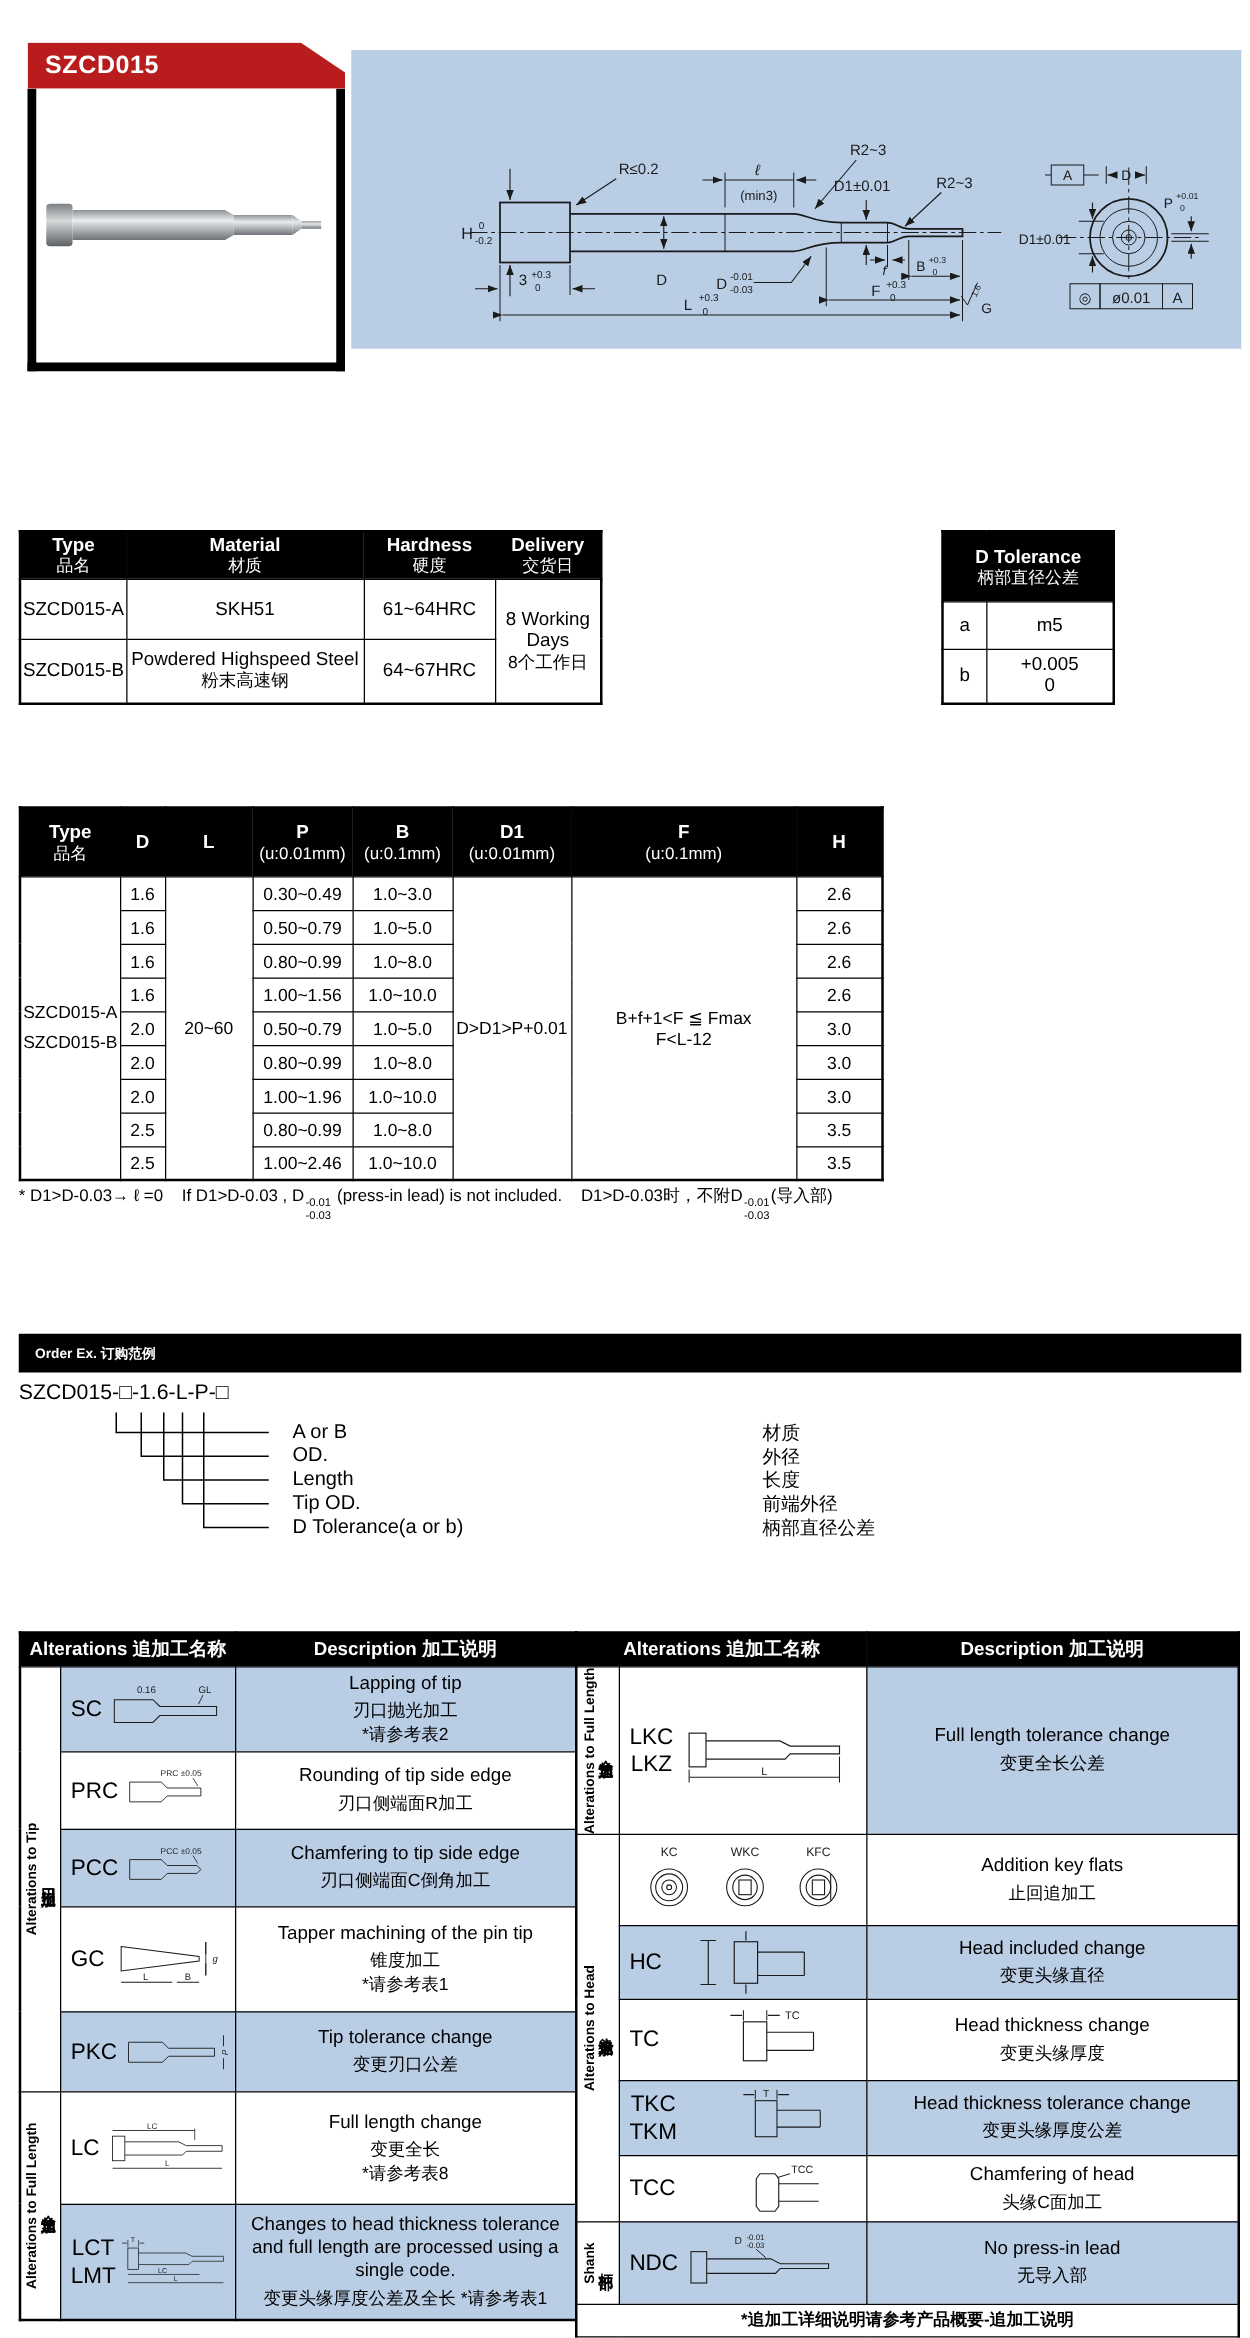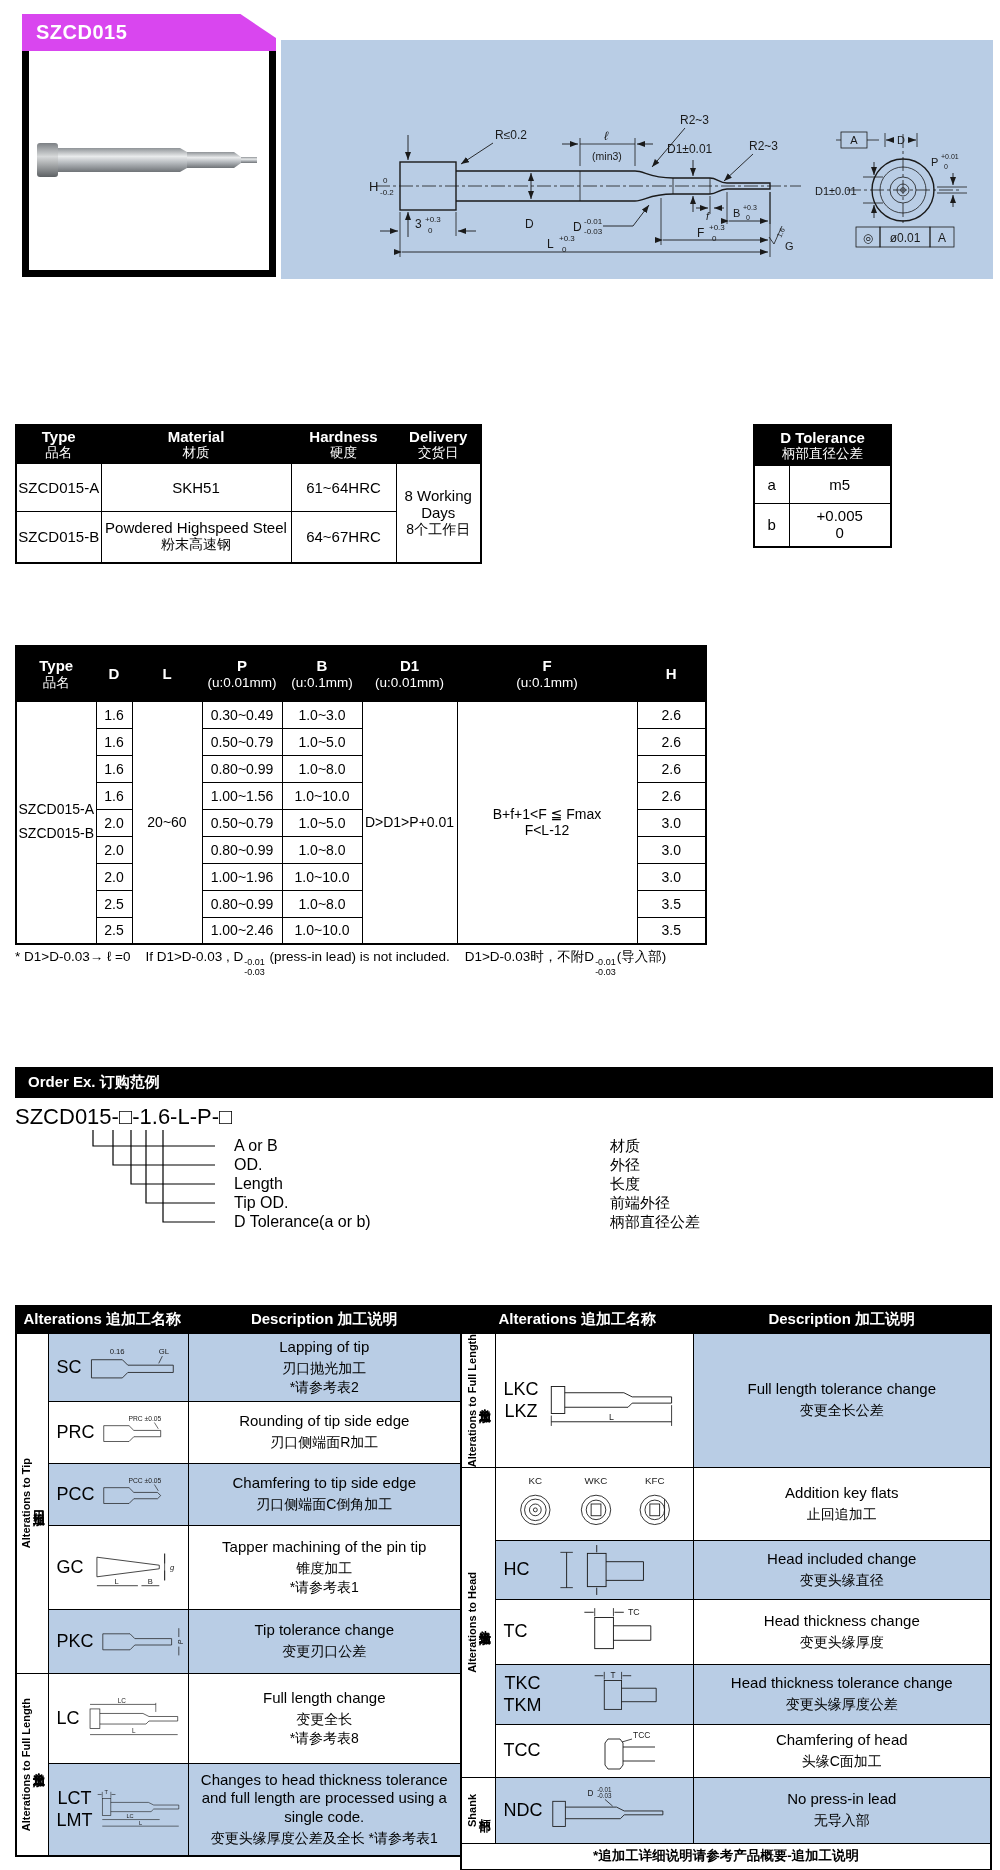--- a/index.html
+++ b/index.html
@@ -1,20 +1,20 @@
 <!DOCTYPE html>
 <html><head>
 <meta charset="utf-8">
 <style>
   html,body{margin:0;padding:0;background:#fff;}
   body{width:1000px;height:1870px;position:relative;font-family:"Liberation Sans","DejaVu Sans",sans-serif;color:#000;}
   .abs{position:absolute;}
   
   .prod{left:22px;top:14px;width:254px;height:263px;}
-  .prod-bar{height:37px;background:#d946ef;clip-path:polygon(0 0,86% 0,100% 65%,100% 100%,0 100%);display:flex;align-items:center;}
+  .prod-bar{height:37px;background:#b91c1c;clip-path:polygon(0 0,86% 0,100% 65%,100% 100%,0 100%);display:flex;align-items:center;margin-top:20px;}
   .prod-bar span{color:#fff;font-weight:bold;font-size:20px;padding-left:14px;letter-spacing:.5px;}
   .prod-photo{height:219px;background:#fff;border:7px solid #000;border-top:none;}
   
   .panel{left:281px;top:40px;width:712px;height:239px;background:#b9cde5;}
   svg text{fill:#1a1a1a;}
   .ln{stroke:#1a1a1a;stroke-width:1.4;fill:none;}
   .thin{stroke:#1a1a1a;stroke-width:.8;fill:none;}
   .dim{stroke:#1a1a1a;stroke-width:.9;fill:none;}
   .cl{stroke:#1a1a1a;stroke-width:.8;fill:none;stroke-dasharray:14 3 3 3;}
   .t13{font-size:13px;} .t12{font-size:12px;} .t11{font-size:11px;} .t10{font-size:10.5px;} .t8{font-size:8px;} .t7{font-size:7px;}
@@ -26,22 +26,22 @@
   .tbl th,.tbl td{border:1px solid #000;text-align:center;vertical-align:middle;padding:0;}
   .bhead{background:#000;color:#fff;}
   .bhead .l1{font-size:15px;font-weight:bold;line-height:1.15;}
   .bhead .l2{font-size:13.5px;font-weight:normal;line-height:1.15;}
   .c15{font-size:15px;} .c14{font-size:14px;}
   
   .footnote{left:15px;top:948px;width:700px;font-size:13.5px;white-space:pre-wrap;}
   .stk{display:inline-flex;flex-direction:column;font-size:9px;line-height:1.1;vertical-align:-4px;margin:0 1px;text-align:left;}
   
   .orderbar{left:15px;top:1067px;width:978px;height:31px;background:#000;color:#fff;display:flex;align-items:center;}
-  .orderbar span{font-size:15px;font-weight:bold;padding-left:13px;}
-  .ordercode{left:15px;top:1104px;font-size:22px;}
+  .orderbar span{font-size:11px;font-weight:bold;padding-left:13px;}
+  .ordercode{left:15px;top:1104px;font-size:17px;}
   .otree{left:15px;top:1128px;width:978px;height:108px;}
   .oitem-en{position:absolute;left:207px;font-size:16px;margin-left:12px;}
   .oitem-zh{position:absolute;left:595px;font-size:15px;}
   
   .alt-table th,.alt-table td{border:1px solid #000;vertical-align:middle;padding:0;}
   .alt-table{border:2px solid #000;}
   .ahead{background:#000;color:#fff;font-size:15px;font-weight:bold;text-align:center;}
   .blue{background:#b9cde5;}
   .vcell{background:#fff;}
   .vwrap{display:flex;align-items:center;justify-content:center;gap:0px;height:100%;}
@@ -264,21 +264,21 @@
   </tr>
 </tbody>
   </table>
 
 <table class="abs tbl" style="left:753px;top:424px;width:137px;">
   <colgroup>
       <col style="width:35px">
       <col style="width:102px">
     </colgroup>
   <tbody>
-      <tr class="bhead" style="height:40px">
+      <tr class="bhead" style="height:56px">
     <th colspan="2">
           <div class="l1">D  Tolerance</div>
           <div class="l2">柄部直径公差</div>
         </th>
   </tr>
   <tr style="height:38px">
     <td class="c15">a</td>
     <td class="c15">m5</td>
   </tr>
   <tr style="height:44px">

